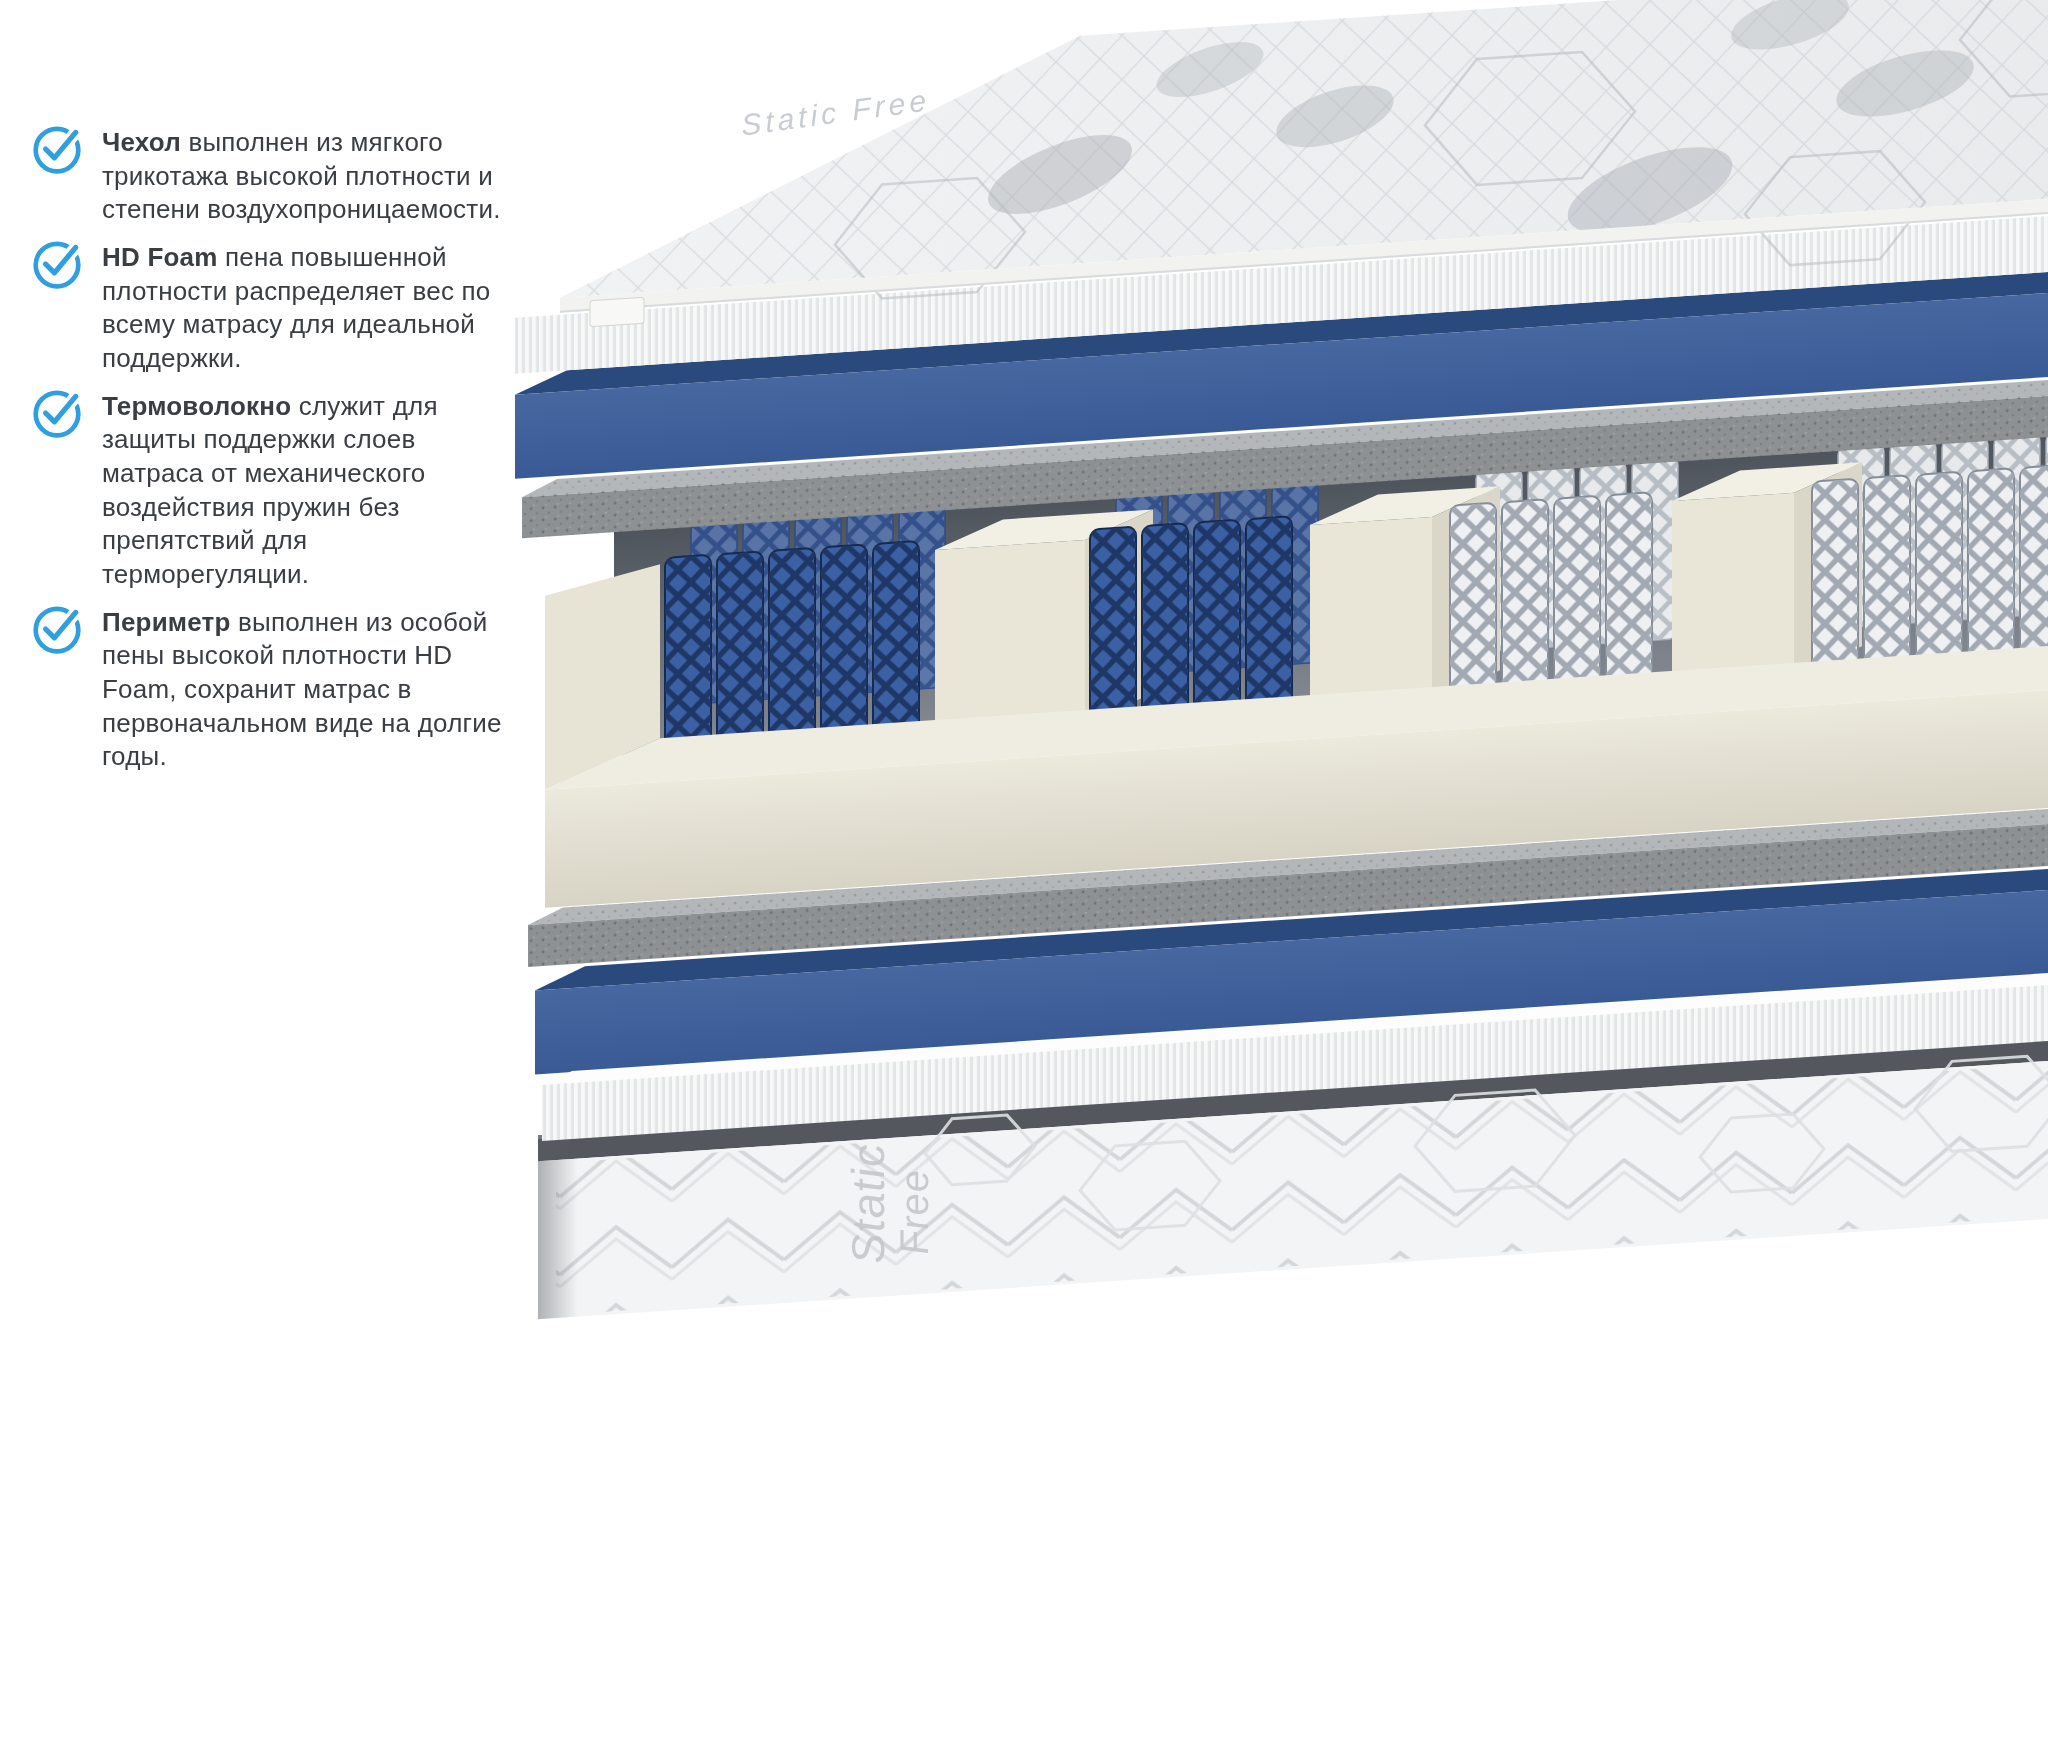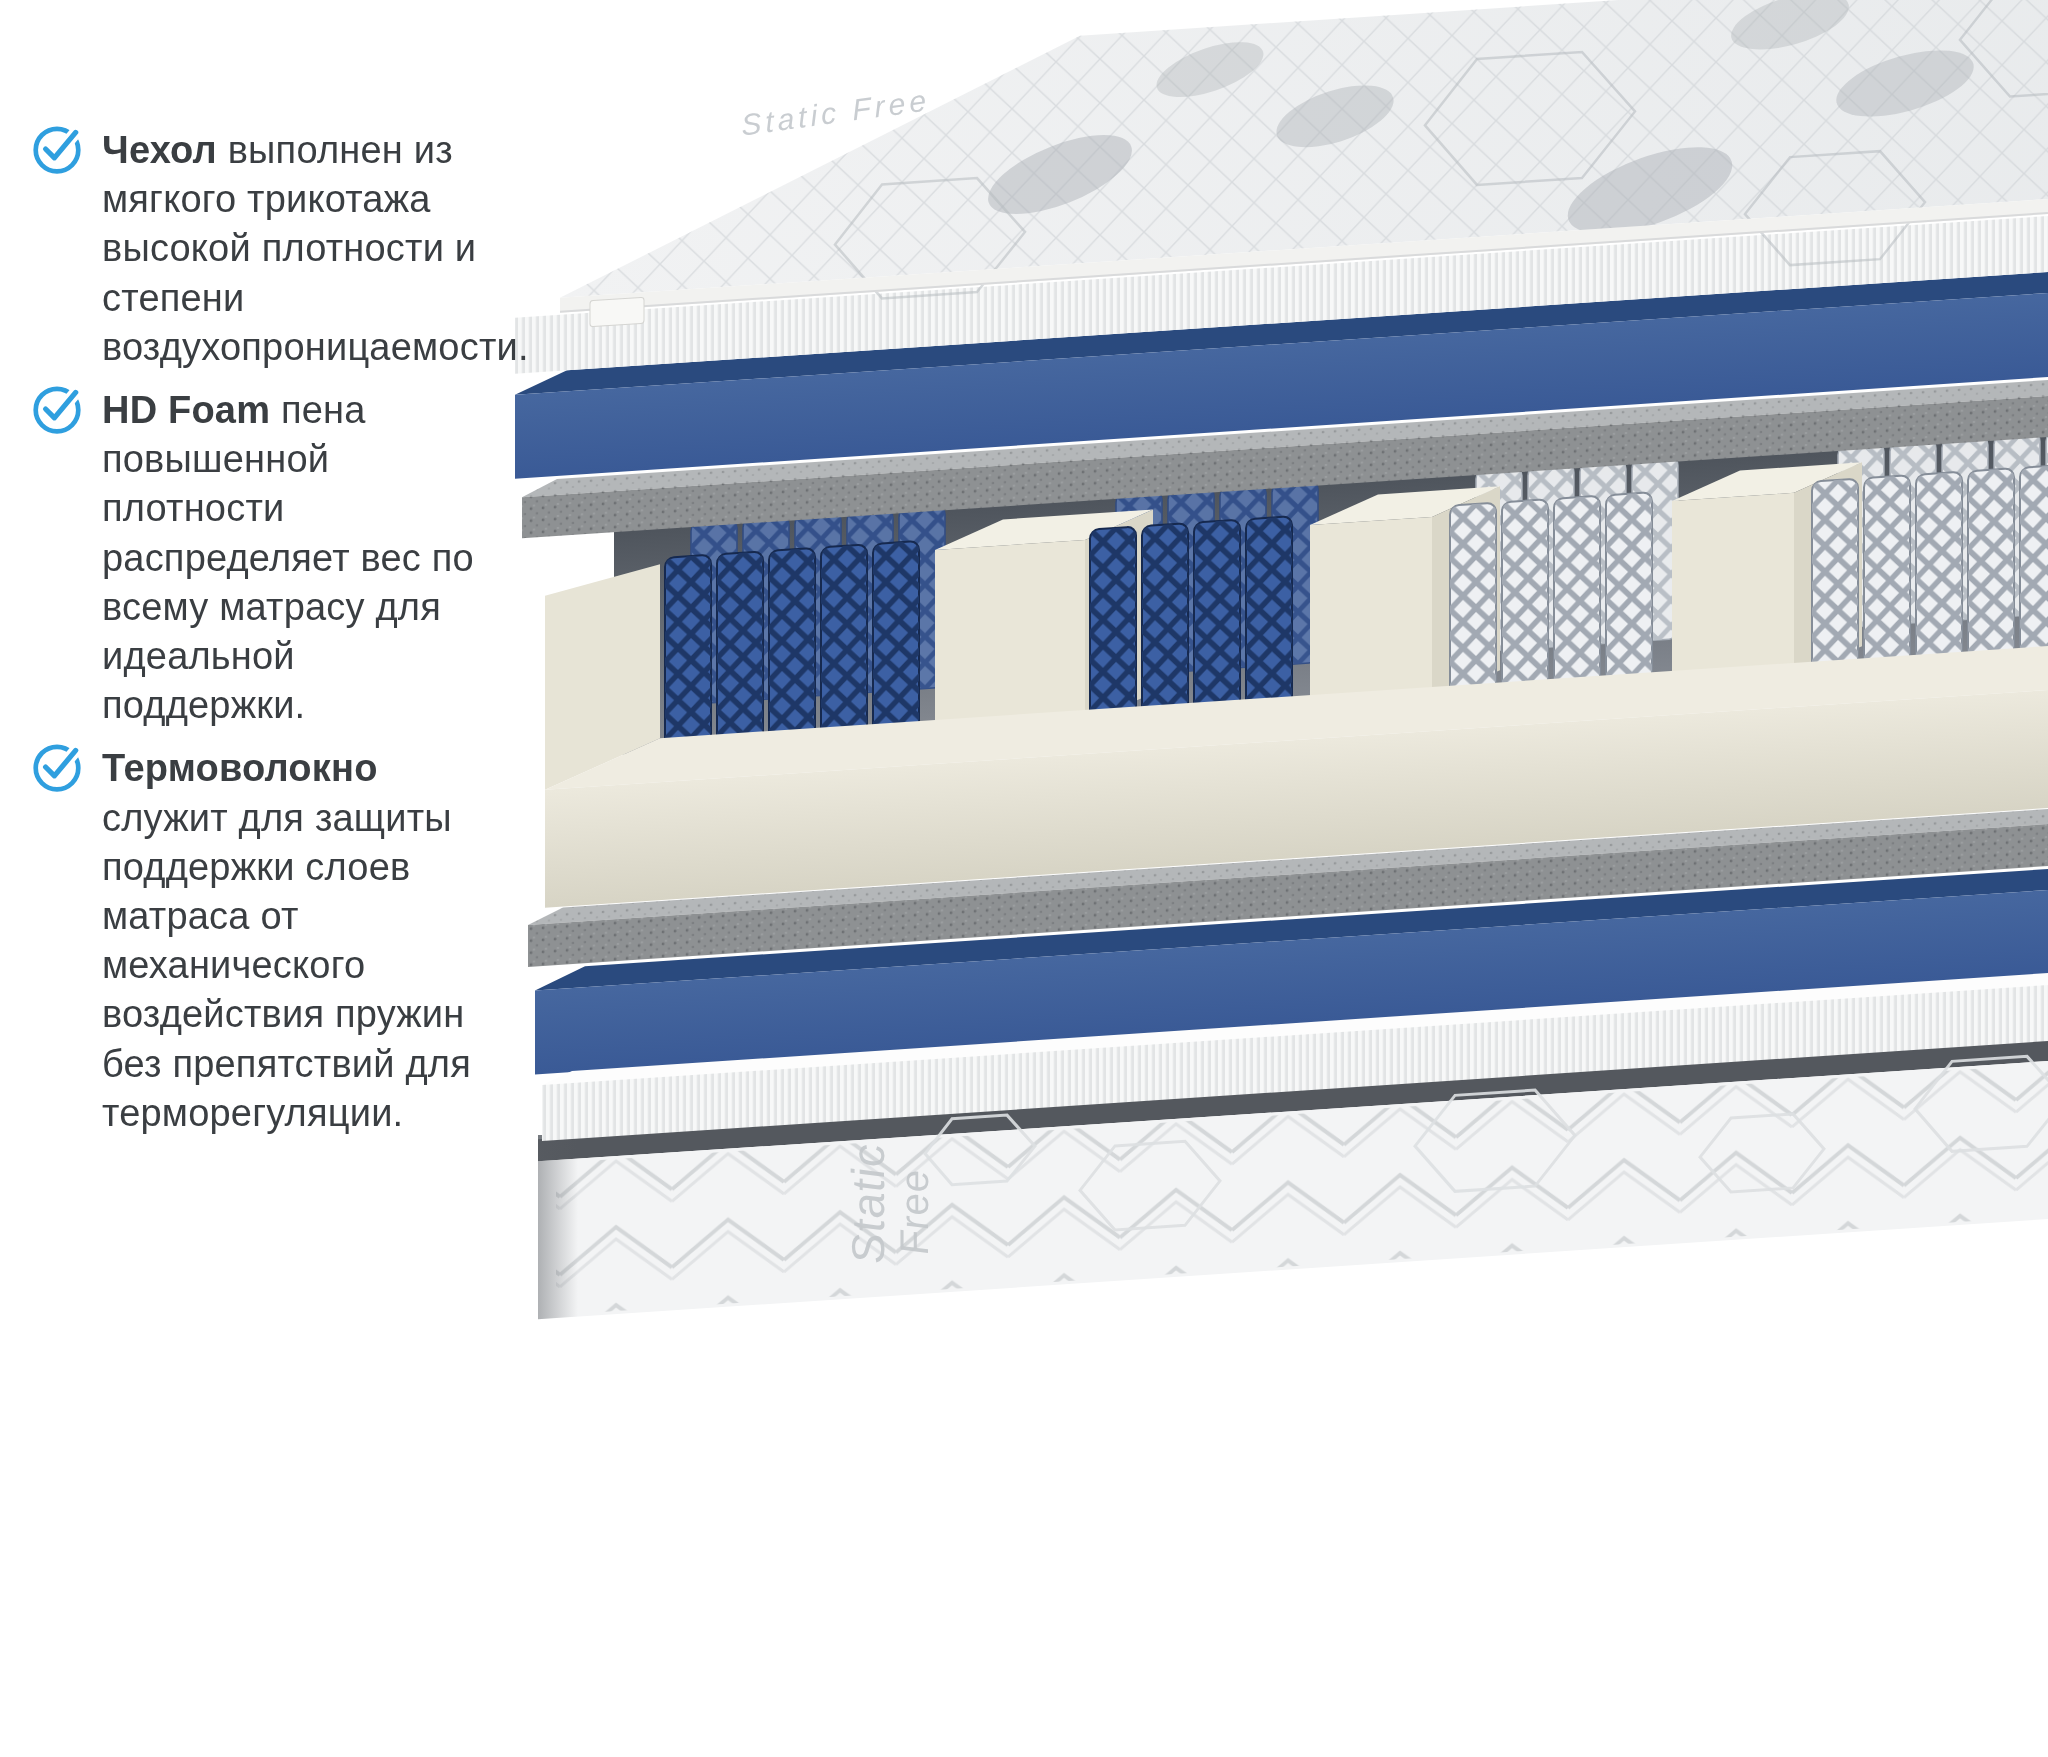--- a/index.html
+++ b/index.html
@@ -4,21 +4,21 @@
 <title>Mattress layers infographic</title>
 <style>
   html,body{margin:0;padding:0;background:#ffffff;}
   body{width:2048px;height:1757px;position:relative;overflow:hidden;
        font-family:"Liberation Sans",sans-serif;}
   .mattress-svg{position:absolute;left:0;top:0;width:2048px;height:1757px;z-index:1;}
   .checklist{position:absolute;left:30px;top:126px;width:520px;z-index:2;
              display:flex;flex-direction:column;gap:14px;}
   .check-item{display:flex;gap:18px;align-items:flex-start;}
   .check-icon{width:54px;height:54px;flex:0 0 auto;margin-top:-5px;}
-  .check-item p{margin:0;font-size:38px;line-height:1.295;color:#3a3e42;width:400px;letter-spacing:.2px;}
+  .check-item p{margin:0;font-size:26px;line-height:1.295;color:#3a3e42;width:400px;letter-spacing:.2px;}
   .check-item b{font-weight:bold;color:#3a3e42;}
 </style>
 </head>
 <body>
 
 <svg class="mattress-svg" viewBox="0 0 2048 1757" xmlns="http://www.w3.org/2000/svg">
   <defs>
     <linearGradient id="coverGrad" x1="0" y1="0" x2="1" y2="0">
       <stop offset="0" stop-color="#f1f2f3"></stop>
         <stop offset="1" stop-color="#e4e7e9"></stop>
@@ -257,14 +257,22 @@
   <div class="check-item">
     <svg class="check-icon" viewBox="0 0 52 52">
       <circle cx="26" cy="28" r="20.5" fill="none" stroke="#2F9FDF" stroke-width="4.5"></circle>
       <path d="M15,27 L23.5,35.5 L44,11" fill="none" stroke="#ffffff" stroke-width="12" stroke-linecap="round" stroke-linejoin="round"></path>
       <path d="M15,27 L23.5,35.5 L44,11" fill="none" stroke="#2F9FDF" stroke-width="5" stroke-linecap="round" stroke-linejoin="round"></path>
     </svg>
     <p><b>Термоволокно</b> <span>служит для защиты поддержки слоев матраса от механического воздействия пружин без препятствий для терморегуляции.</span></p>
   </div>
 
 
+  <div class="check-item">
+    <svg class="check-icon" viewBox="0 0 52 52">
+      <circle cx="26" cy="28" r="20.5" fill="none" stroke="#2F9FDF" stroke-width="4.5"></circle>
+      <path d="M15,27 L23.5,35.5 L44,11" fill="none" stroke="#ffffff" stroke-width="12" stroke-linecap="round" stroke-linejoin="round"></path>
+      <path d="M15,27 L23.5,35.5 L44,11" fill="none" stroke="#2F9FDF" stroke-width="5" stroke-linecap="round" stroke-linejoin="round"></path>
+    </svg>
+    <p><b>Периметр</b> <span>выполнен из особой пены высокой плотности HD Foam, сохранит матрас в первоначальном виде на долгие годы.</span></p>
+  </div>
 
 </div>
 
 </body></html>

